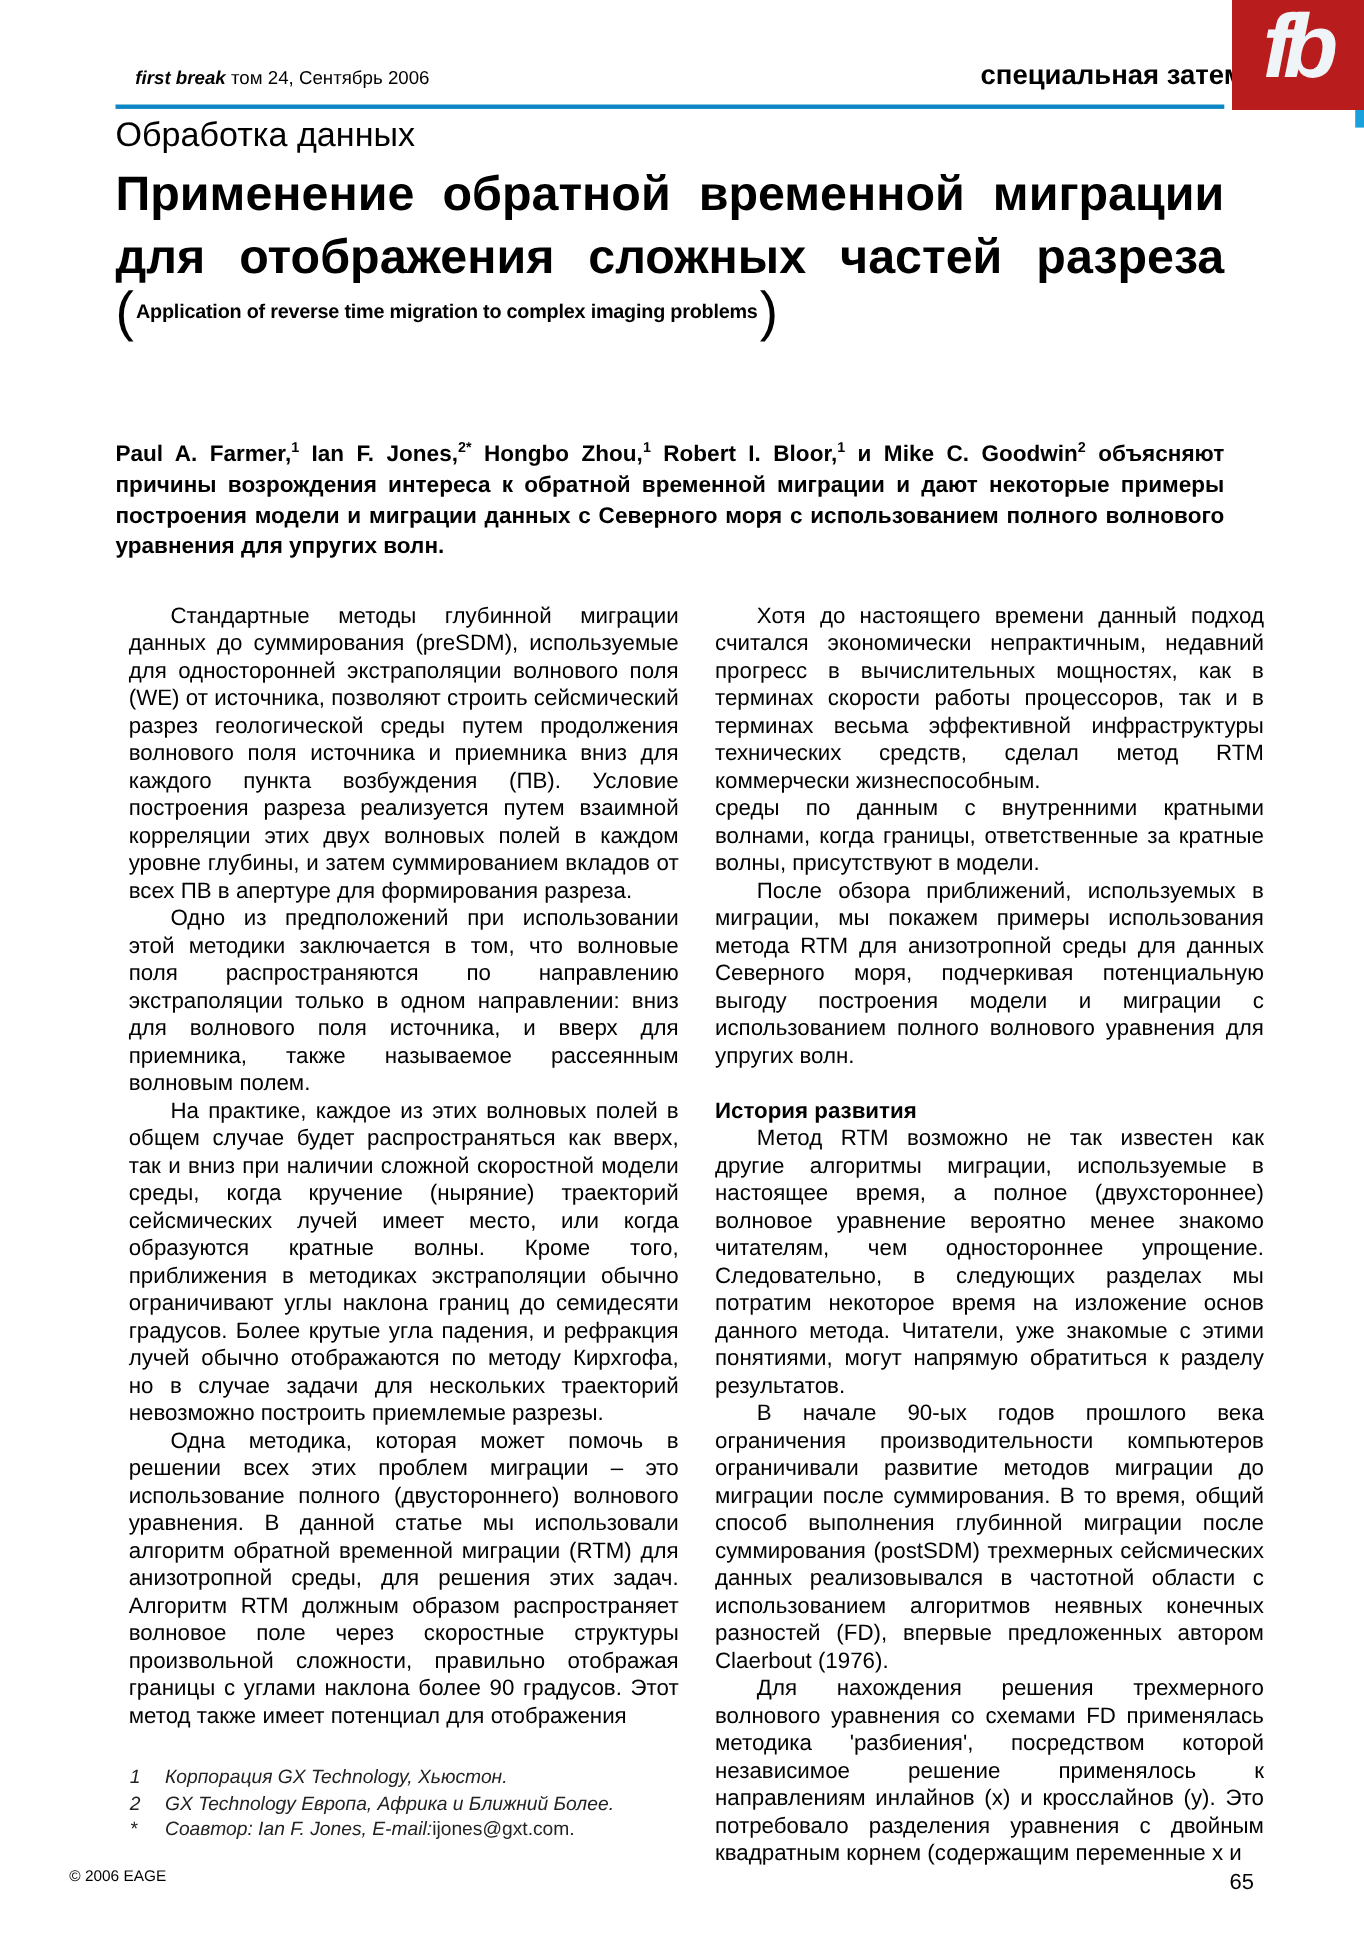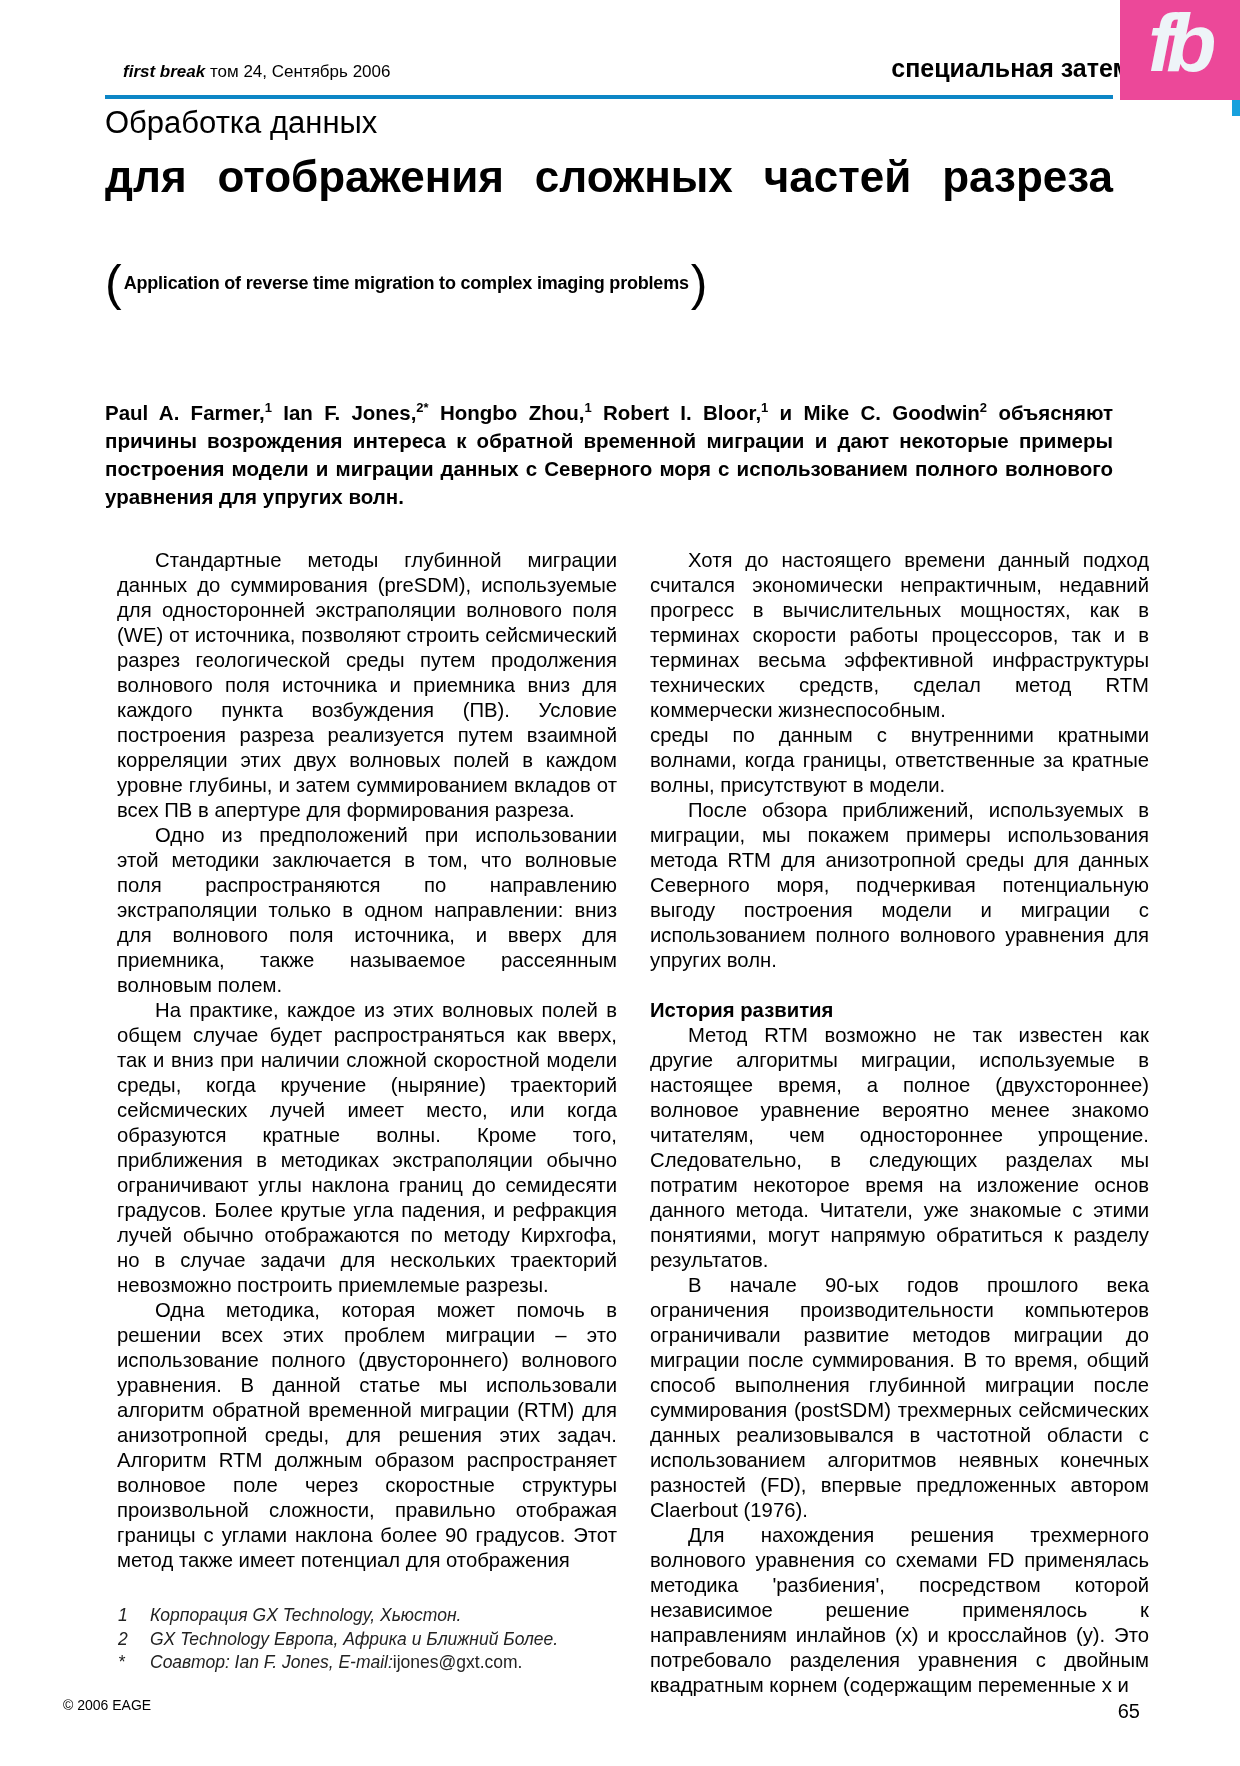--- a/index.html
+++ b/index.html
@@ -10,21 +10,21 @@
   
   .header-row{
     position:absolute;left:105px;top:54px;width:1008px;
     display:flex;justify-content:space-between;align-items:baseline;margin-left:18px;
   }
   .journal-line{font-size:17px;white-space:nowrap;}
   .journal-name{font-style:italic;font-weight:bold;}
   .section-label{font-size:25px;font-weight:bold;white-space:nowrap;}
   .header-rule{position:absolute;left:105px;top:95px;width:1008px;height:4px;background:#0d86c6;}
   .logo-box{
-    position:absolute;left:1120px;top:0;width:120px;height:100px;background:#ec4899;
+    position:absolute;left:1120px;top:0;width:120px;height:100px;background:#b91c1c;
     overflow:hidden;
   }
   .logo-text{
     position:absolute;left:28px;top:2px;
     font-size:82px;font-weight:bold;font-style:italic;letter-spacing:-9px;
     color:#eef4f8;line-height:1;
   }
   .logo-tab{position:absolute;left:1232px;top:100px;width:8px;height:16px;background:#18a1dd;}
   
   .category-heading{
@@ -86,20 +86,21 @@
   <div class="header-rule"></div>
 
   <div class="logo-box">
     <div class="logo-text">fb</div>
   </div>
   <div class="logo-tab"></div>
 
   <div class="category-heading">Обработка данных</div>
 
   <div class="article-title">
+    <div class="title-line">Применение обратной временной миграции</div>
     <div class="title-line">для отображения сложных частей разреза</div>
   </div>
 
   <div class="subtitle-row">
     <span class="subtitle-paren">(</span>
     <span class="subtitle-text">Application of reverse time migration to complex imaging problems</span>
     <span class="subtitle-paren">)</span>
   </div>
 
   <div class="byline"><span>Paul A. Farmer,</span><sup>1</sup><span> Ian F. Jones,</span><sup>2*</sup><span> Hongbo Zhou,</span><sup>1</sup><span> Robert I. Bloor,</span><sup>1</sup><span> и Mike C. Goodwin</span><sup>2</sup><span> объясняют причины возрождения интереса к обратной временной миграции и дают некоторые примеры построения модели и миграции данных с Северного моря с использованием полного волнового уравнения для упругих волн.</span></div>

